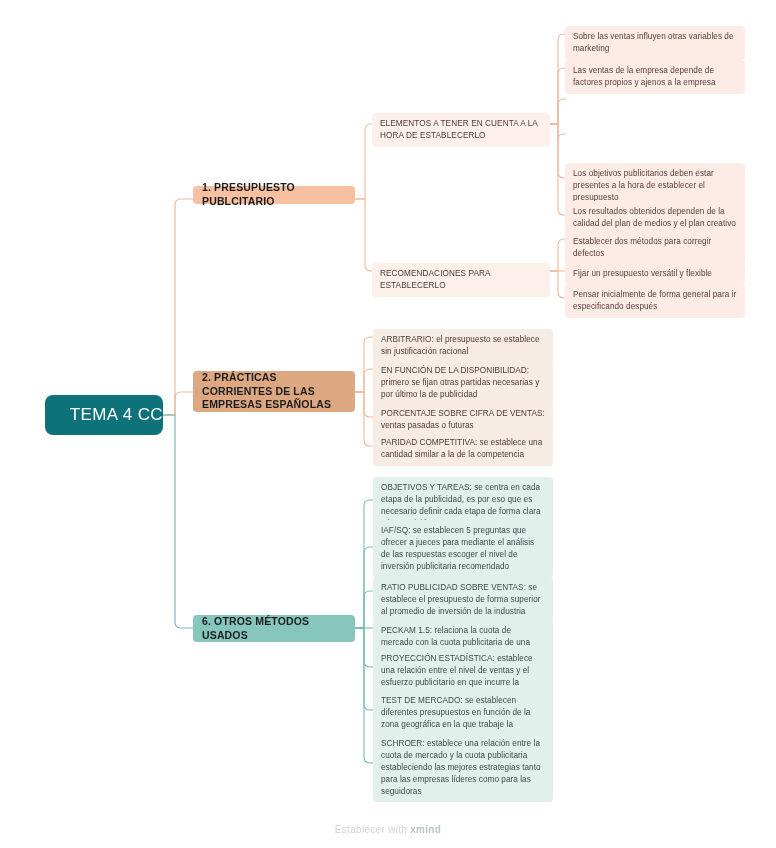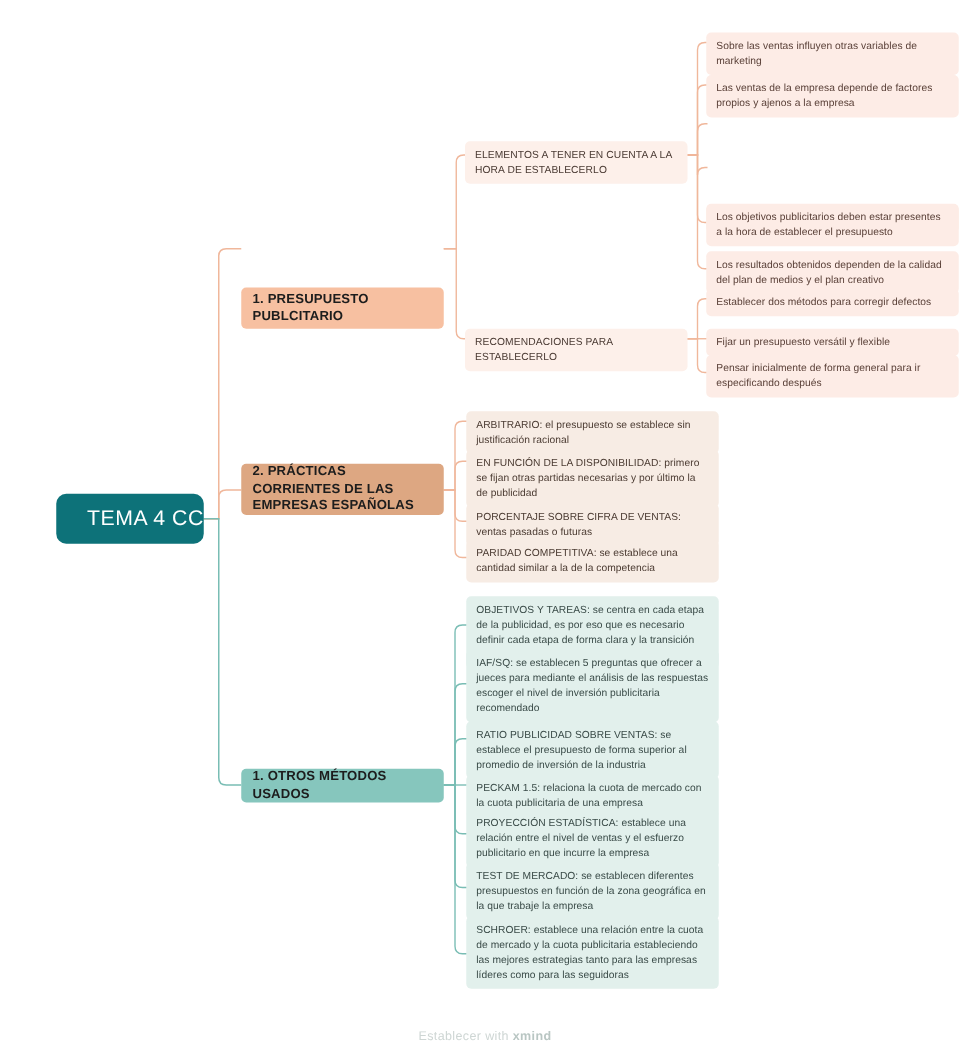--- a/index.html
+++ b/index.html
@@ -24,35 +24,35 @@
   }
 
   
   .main{
     width:162px;border-radius:4px;
     display:flex;align-items:center;
     padding:6px 9px;box-sizing:border-box;
     font-size:10.5px;font-weight:700;color:#1d1d1d;letter-spacing:.15px;
     line-height:1.32;
   }
-  .main.m1{left:193px;top:186px;height:33px;background:#f7c0a1;margin-top:44px;}
+  .main.m1{left:193px;top:186px;height:18px;background:#f7c0a1;}
   .main.m2{left:193px;top:371px;height:41px;background:#dda782;}
   .main.m3{left:193px;top:615px;height:27px;background:#86c6bd;}
 
   
   .sub{
     position:absolute;width:178px;box-sizing:border-box;
     padding:5px 8px;border-radius:4px;
     background:#fdf0ea;color:#4a3a33;
     font-size:8.2px;line-height:1.45;letter-spacing:.1px;
   }
 
   
   .leaf{
-    position:absolute;width:202px;box-sizing:border-box;
+    position:absolute;width:180px;box-sizing:border-box;
     padding:5px 8px;border-radius:4px;
     font-size:8.2px;line-height:1.45;letter-spacing:.05px;
   }
   .leaf.pink{background:#fdece6;color:#5a4038;}
   .leaf.tan{background:#f7ece4;color:#4b3b32;}
   .leaf.mint{background:#e2f0ec;color:#3a4b48;}
 
   .footer{
     position:absolute;left:0;right:0;top:824px;
     text-align:center;font-size:10px;color:#ced6d4;letter-spacing:.3px;
@@ -114,21 +114,21 @@
     <span>TEMA 4 CC</span>
   </div>
 
   <div class="node main m1">
     <span>1. PRESUPUESTO PUBLCITARIO</span>
   </div>
   <div class="node main m2">
     <span>2. PRÁCTICAS CORRIENTES DE LAS EMPRESAS ESPAÑOLAS</span>
   </div>
   <div class="node main m3">
-    <span>1. OTROS MÉTODOS USADOS</span>
+    <span>6. OTROS MÉTODOS USADOS</span>
   </div>
 
   <div class="sub" style="left:372px;top:113px;">
     <span>ELEMENTOS A TENER EN CUENTA A LA HORA DE ESTABLECERLO</span>
   </div>
   <div class="sub" style="left:372px;top:263px;">
     <span>RECOMENDACIONES PARA ESTABLECERLO</span>
   </div>
 
   <div class="leaf pink" style="left:565px;top:26px;"><span>Sobre las ventas influyen otras variables de marketing</span></div>

